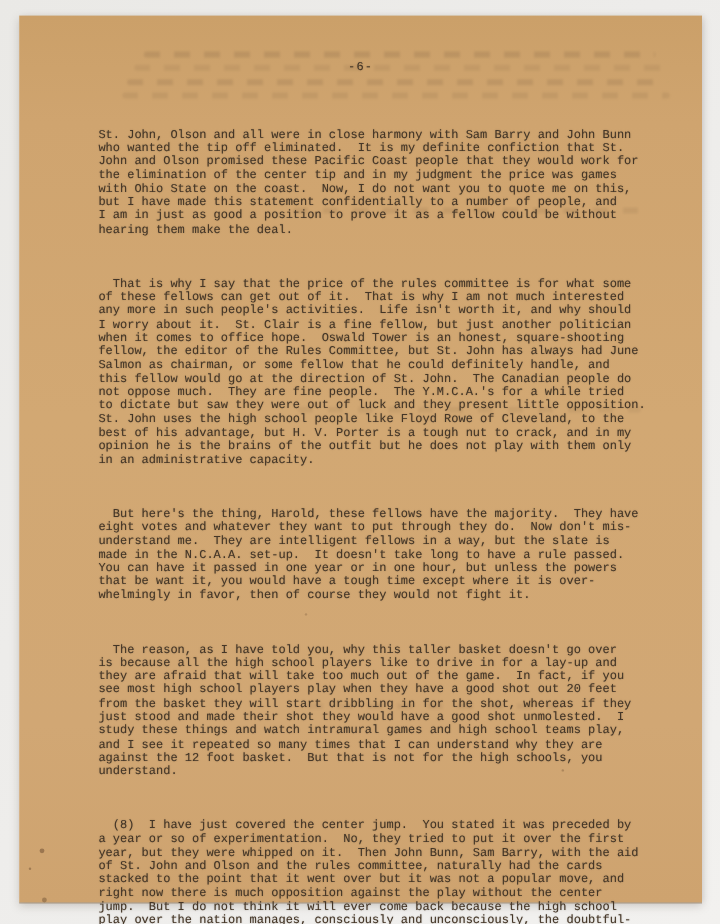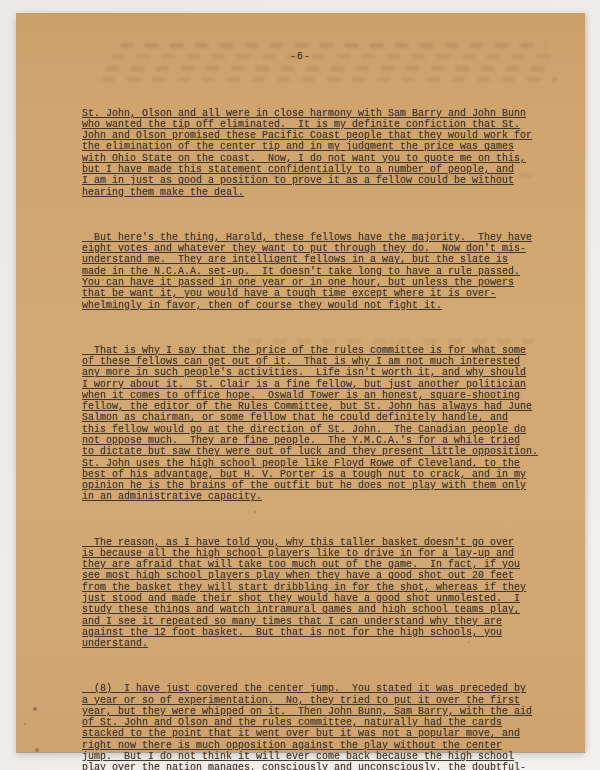--- a/index.html
+++ b/index.html
@@ -43,21 +43,20 @@
   .typed {
     position: absolute;
     left: 66px;
     top: 72px;
     line-height: 11.3px;
     white-space: pre;
   }
   .typed p {
     margin: 0 0 11.2px 0;
     padding: 0;
-    text-decoration: underline;
   }
   .ghost {
     position: absolute;
     height: 5px;
     background: repeating-linear-gradient(90deg,
       rgba(104,80,56,.22) 0px, rgba(104,80,56,.22) 13px,
       rgba(104,80,56,0) 13px, rgba(104,80,56,0) 25px);
     filter: blur(1.1px);
     border-radius: 2px;
   }
@@ -102,41 +101,41 @@
 
     <div class="typed">
       <p>St. John, Olson and all were in close harmony with Sam Barry and John Bunn
 who wanted the tip off eliminated.  It is my definite confiction that St.
 John and Olson promised these Pacific Coast people that they would work for
 the elimination of the center tip and in my judgment the price was games
 with Ohio State on the coast.  Now, I do not want you to quote me on this,
 but I have made this statement confidentially to a number of people, and
 I am in just as good a position to prove it as a fellow could be without
 hearing them make the deal.</p>
-      <p>  But here's the thing, Harold, these fellows have the majority.  They have
-eight votes and whatever they want to put through they do.  Now don't mis-
-understand me.  They are intelligent fellows in a way, but the slate is
-made in the N.C.A.A. set-up.  It doesn't take long to have a rule passed.
-You can have it passed in one year or in one hour, but unless the powers
-that be want it, you would have a tough time except where it is over-
-whelmingly in favor, then of course they would not fight it.</p>
       <p>  That is why I say that the price of the rules committee is for what some
 of these fellows can get out of it.  That is why I am not much interested
 any more in such people's activities.  Life isn't worth it, and why should
 I worry about it.  St. Clair is a fine fellow, but just another politician
 when it comes to office hope.  Oswald Tower is an honest, square-shooting
 fellow, the editor of the Rules Committee, but St. John has always had June
 Salmon as chairman, or some fellow that he could definitely handle, and
 this fellow would go at the direction of St. John.  The Canadian people do
 not oppose much.  They are fine people.  The Y.M.C.A.'s for a while tried
 to dictate but saw they were out of luck and they present little opposition.
 St. John uses the high school people like Floyd Rowe of Cleveland, to the
 best of his advantage, but H. V. Porter is a tough nut to crack, and in my
 opinion he is the brains of the outfit but he does not play with them only
 in an administrative capacity.</p>
+      <p>  But here's the thing, Harold, these fellows have the majority.  They have
+eight votes and whatever they want to put through they do.  Now don't mis-
+understand me.  They are intelligent fellows in a way, but the slate is
+made in the N.C.A.A. set-up.  It doesn't take long to have a rule passed.
+You can have it passed in one year or in one hour, but unless the powers
+that be want it, you would have a tough time except where it is over-
+whelmingly in favor, then of course they would not fight it.</p>
       <p>  The reason, as I have told you, why this taller basket doesn't go over
 is because all the high school players like to drive in for a lay-up and
 they are afraid that will take too much out of the game.  In fact, if you
 see most high school players play when they have a good shot out 20 feet
 from the basket they will start dribbling in for the shot, whereas if they
 just stood and made their shot they would have a good shot unmolested.  I
 study these things and watch intramural games and high school teams play,
 and I see it repeated so many times that I can understand why they are
 against the 12 foot basket.  But that is not for the high schools, you
 understand.</p>

